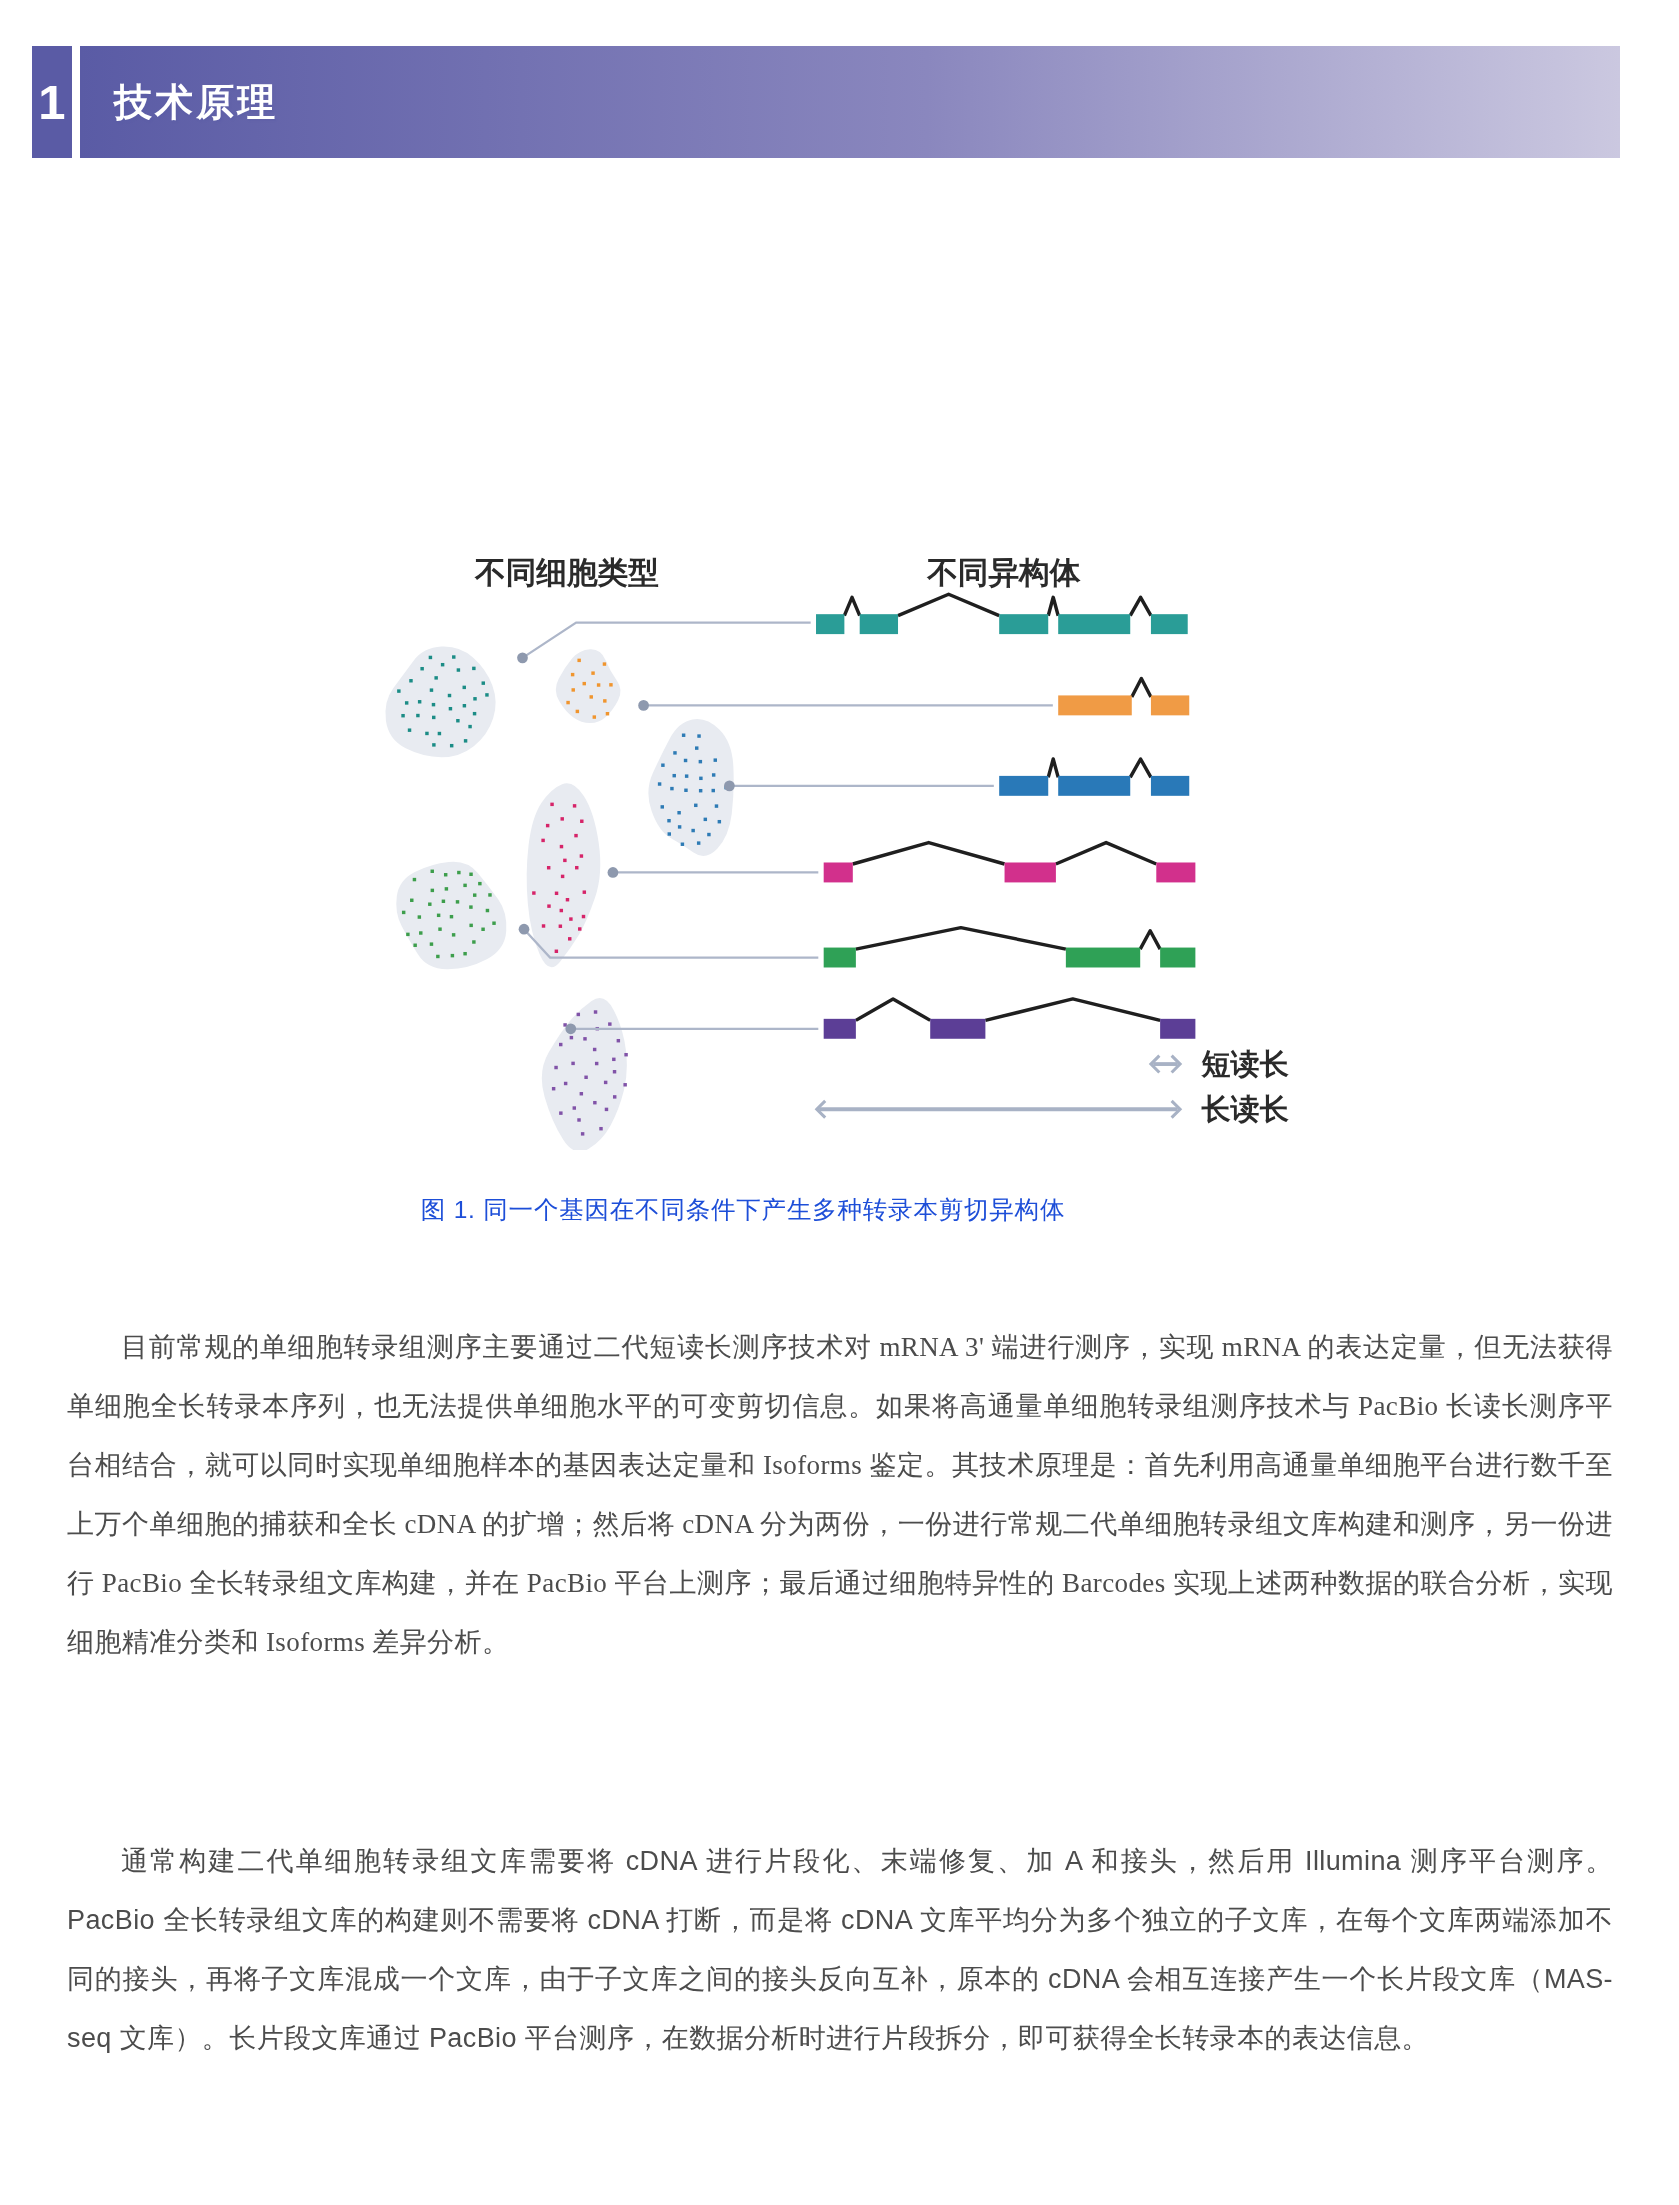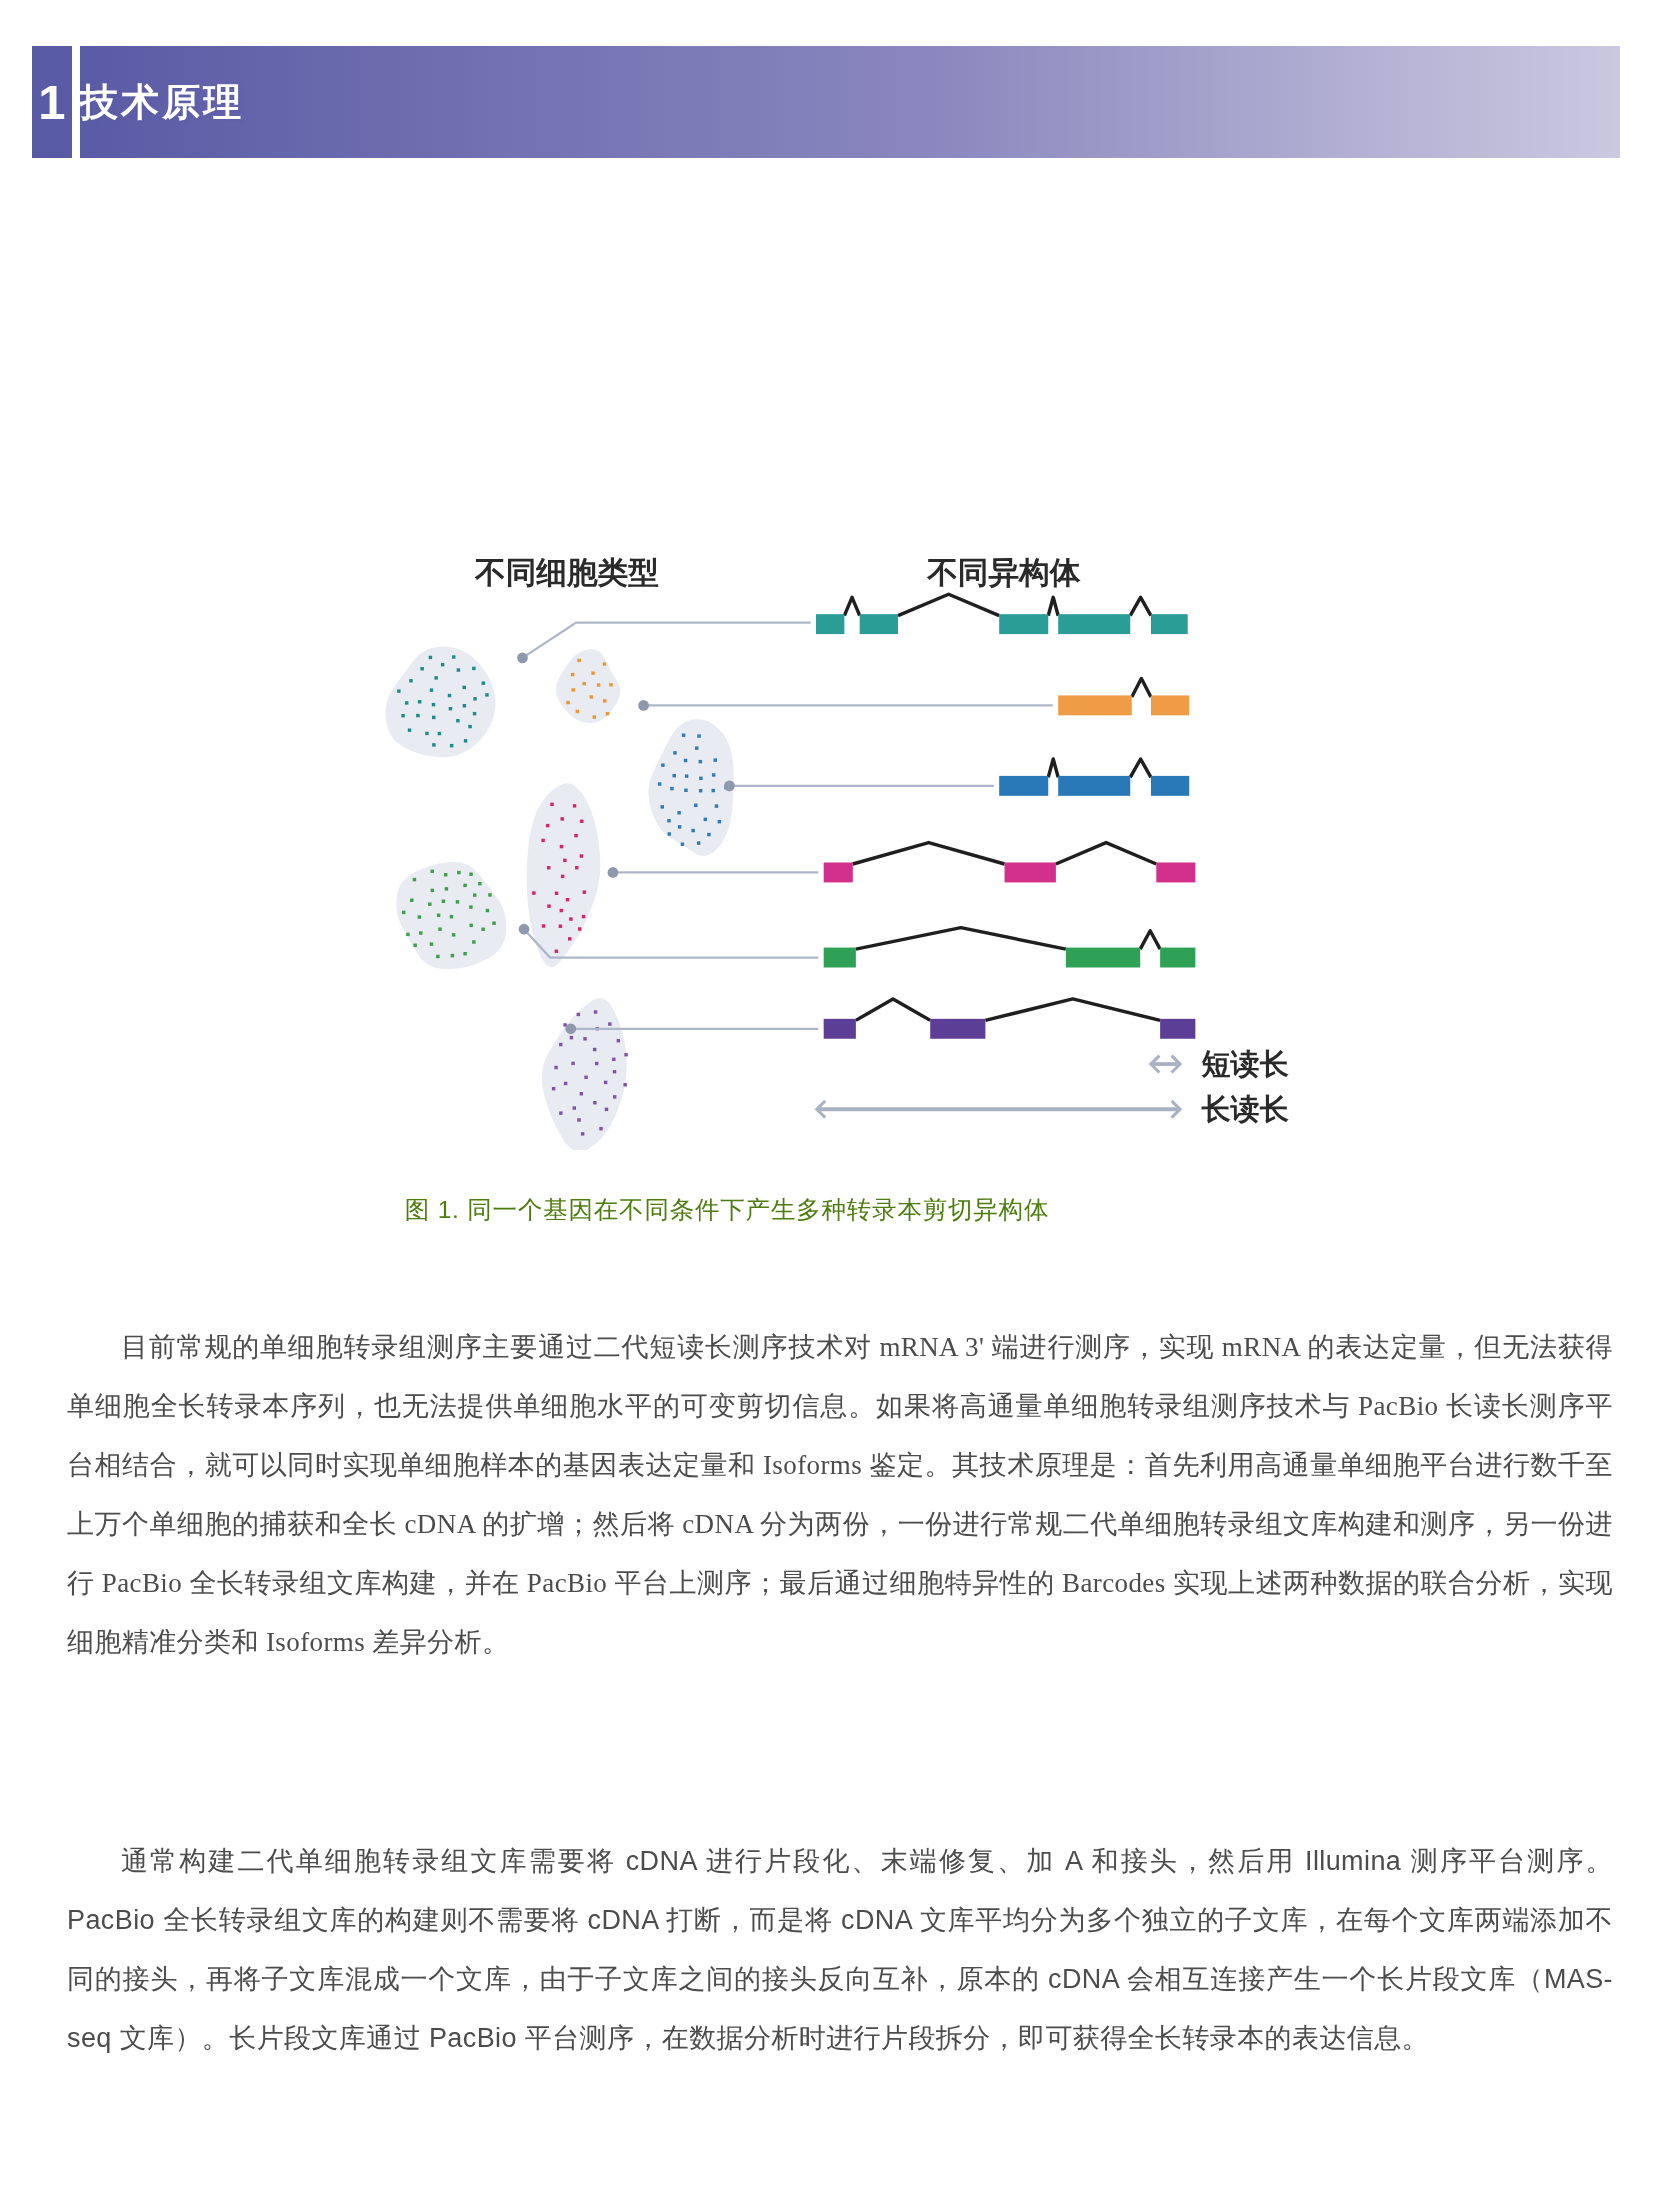--- a/index.html
+++ b/index.html
@@ -18,37 +18,37 @@
     display:flex;align-items:center;justify-content:center;
     font-size:49px;font-weight:bold;
   }
   .sec-bar{
     position:absolute;left:80px;top:0;width:1540px;height:112px;
     background:linear-gradient(90deg,#5a5ba5 0%,#8a87be 55%,#cbc8e0 100%);
     display:flex;align-items:center;
   }
   .sec-title{
     color:#ffffff;font-size:38px;font-weight:bold;
-    letter-spacing:3.1px;
+    margin-left:34px;letter-spacing:3.1px;
     text-shadow:1.5px 1.5px 1.5px rgba(90,91,165,0.35);
   }
   
   .para{
     position:absolute;left:67px;width:1546px;
     font-size:27px;line-height:59px;color:#4c4c4c;
     text-align:justify;text-indent:2em;letter-spacing:0.4px;
   }
   .para1{top:255px;}
   .para2{top:1318px;font-family:Liberation Serif, serif;}
   .para3{top:1832px;}
   
   .figure-svg{position:absolute;left:383px;top:529px;width:958px;height:621px;}
   .fig-caption{
-    position:absolute;left:0;top:1193px;width:1454px;
-    text-align:center;color:#4d7c0f;font-size:24.5px;letter-spacing:0.8px;
+    position:absolute;left:16px;top:1193px;width:1454px;
+    text-align:center;color:#1d4ed8;font-size:24.5px;letter-spacing:0.8px;
   }
 </style>
 </head>
 <body>
 
 <div class="page">
 
   <div class="sec-header">
     <div class="sec-num">1</div>
     <div class="sec-bar">

